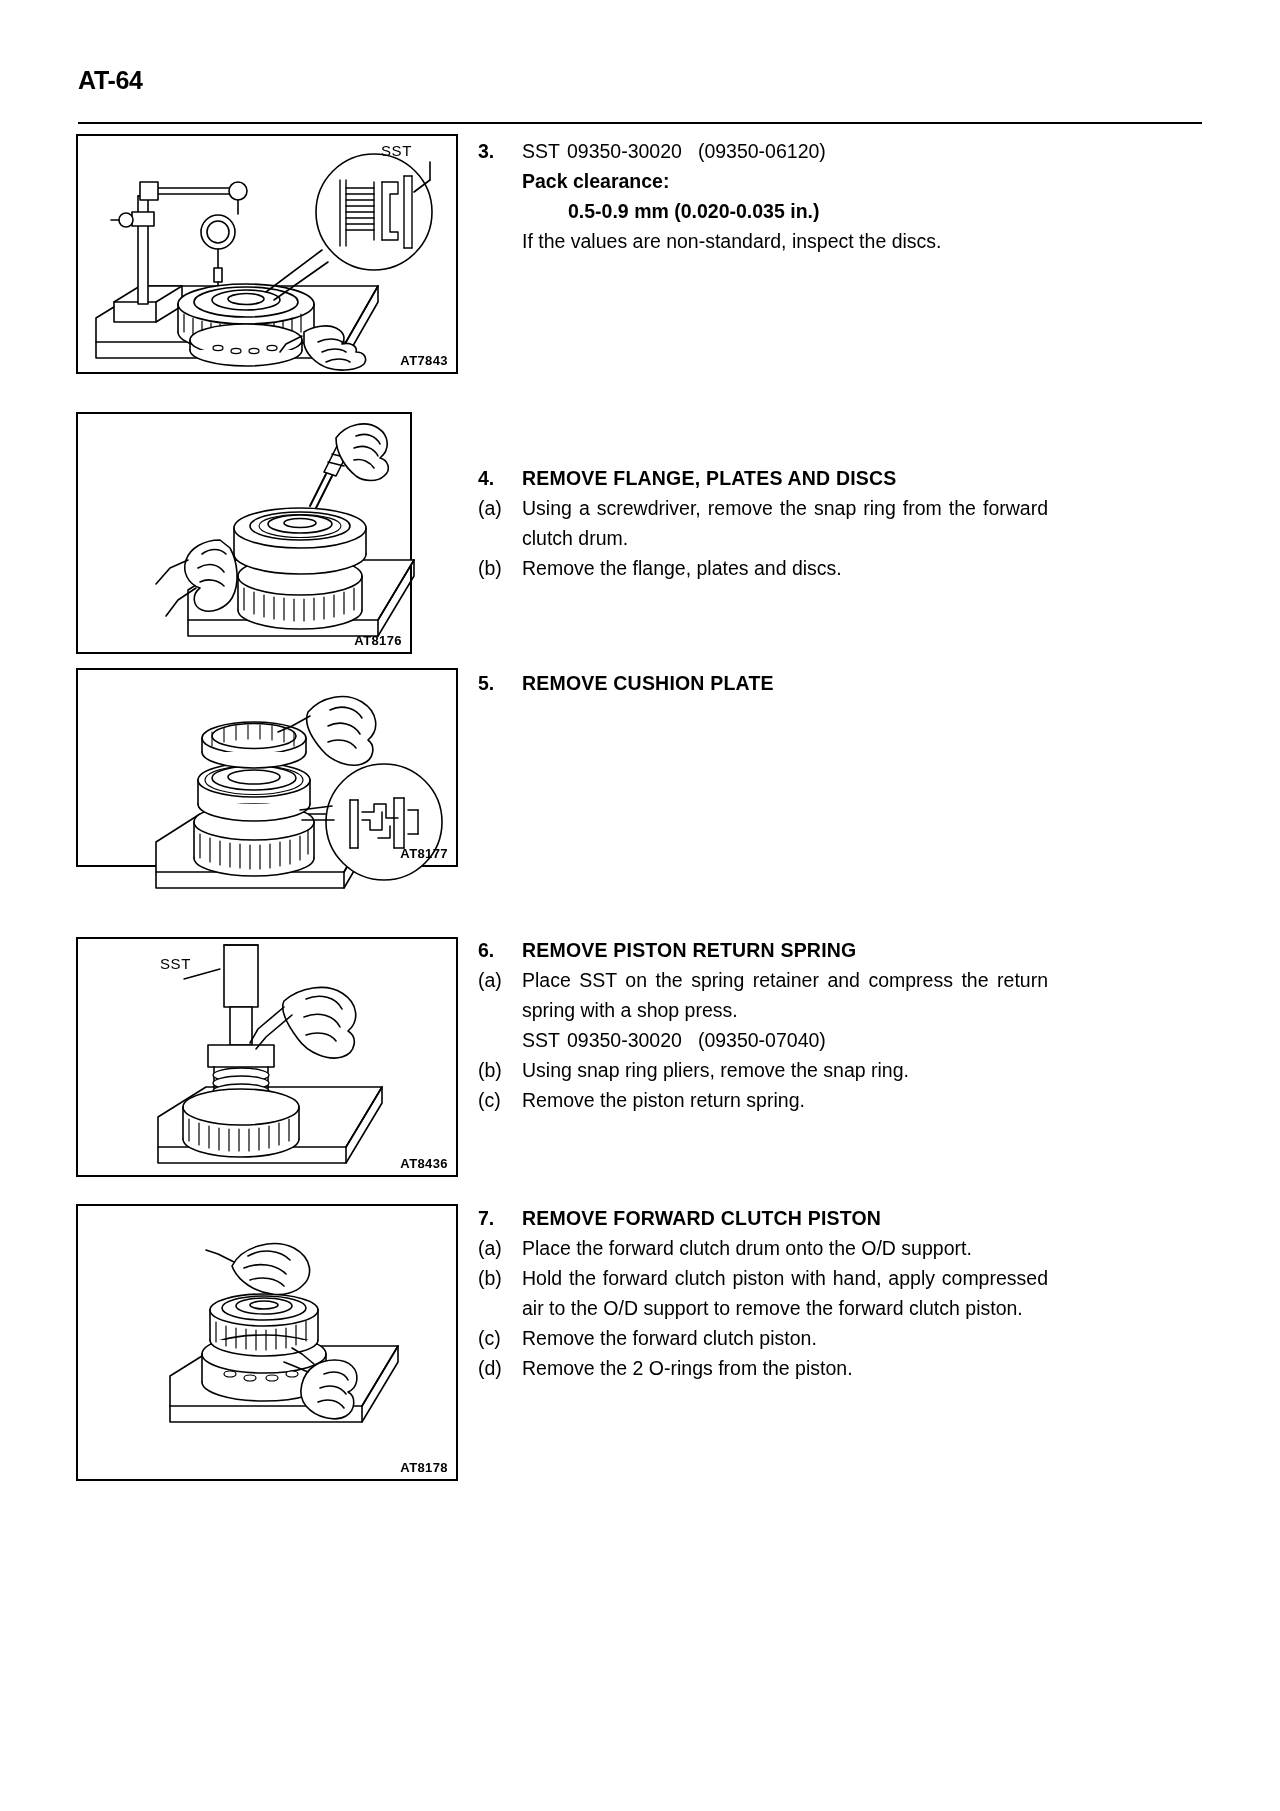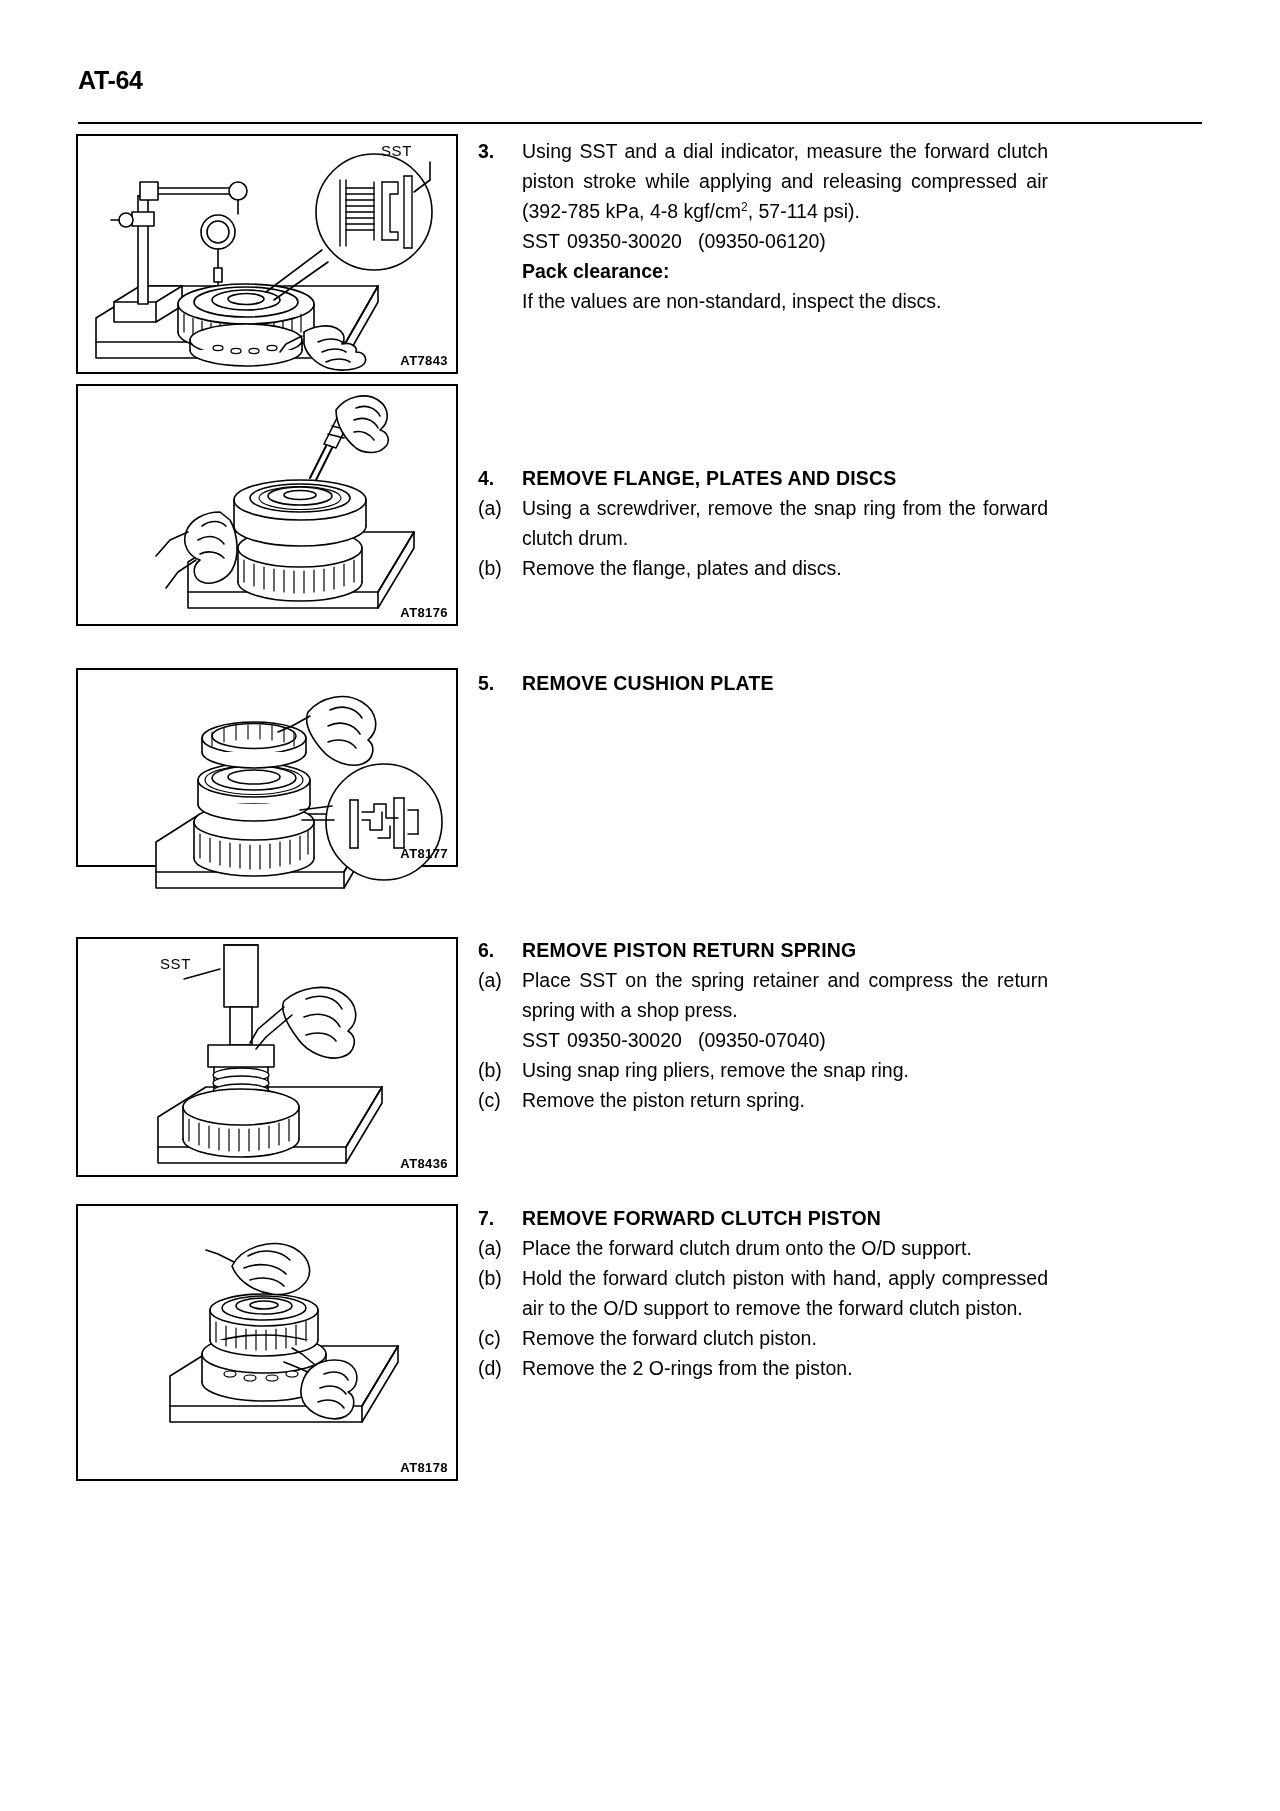--- a/index.html
+++ b/index.html
@@ -189,21 +189,21 @@
           <path d="M326 112 L334 112"></path>
         </g>
 
         <path d="M352 26 L352 44" stroke-width="1.6"></path>
         <path d="M352 44 L336 56" stroke-width="1.6"></path>
       </g>
     </svg>
     <div class="code">AT7843</div>
   </div>
 
-  <div class="fig" style="top:384px;width:382px;height:242px;">
+  <div class="fig" style="top:412px;width:336px;height:242px;">
     <svg width="378" height="238" viewBox="0 0 378 238">
       <g fill="none" stroke="#000" stroke-width="1.6" stroke-linejoin="round" stroke-linecap="round">
 
         <path d="M110 176 L158 146 L336 146 L300 206 L110 206 Z" fill="#fff"></path>
         <path d="M110 206 L110 222 L300 222 L300 206"></path>
         <path d="M300 206 L336 146"></path>
         <path d="M336 146 L336 162 L300 222"></path>
 
         <ellipse cx="222" cy="162" rx="62" ry="19" fill="#fff"></ellipse>
         <path d="M160 162 L160 196"></path>
@@ -465,25 +465,25 @@
         <path d="M230 166 L216 160 L206 156"></path>
       </g>
     </svg>
     <div class="code">AT8178</div>
   </div>
 
   <div class="txt" style="top:136px;">
     <div class="row">
       <div class="num">3.</div>
       <div class="bodycol">
-        <div class="para">Using SST and a dial indicator, measure the forward clutch piston stroke while applying and releasing compressed air (392-785&nbsp;kPa, 4-8&nbsp;kgf/cm<sup>2</sup>, 57-114&nbsp;psi).</div>
         <div class="para nojust">
           <span>SST</span><span class="sst-gap"></span><span>09350-30020</span><span class="paren-gap"></span><span>(09350-06120)</span>
         </div>
         <div class="para nojust bold">Pack clearance:</div>
+        <div class="para nojust bold indent">0.5-0.9  mm  (0.020-0.035  in.)</div>
         <div class="para nojust">If the values are non-standard, inspect the discs.</div>
       </div>
     </div>
   </div>
 
   <div class="txt" style="top:463px;">
     <div class="row">
       <div class="num">4.</div>
       <div class="bodycol">
         <div class="title">REMOVE FLANGE, PLATES AND DISCS</div>

